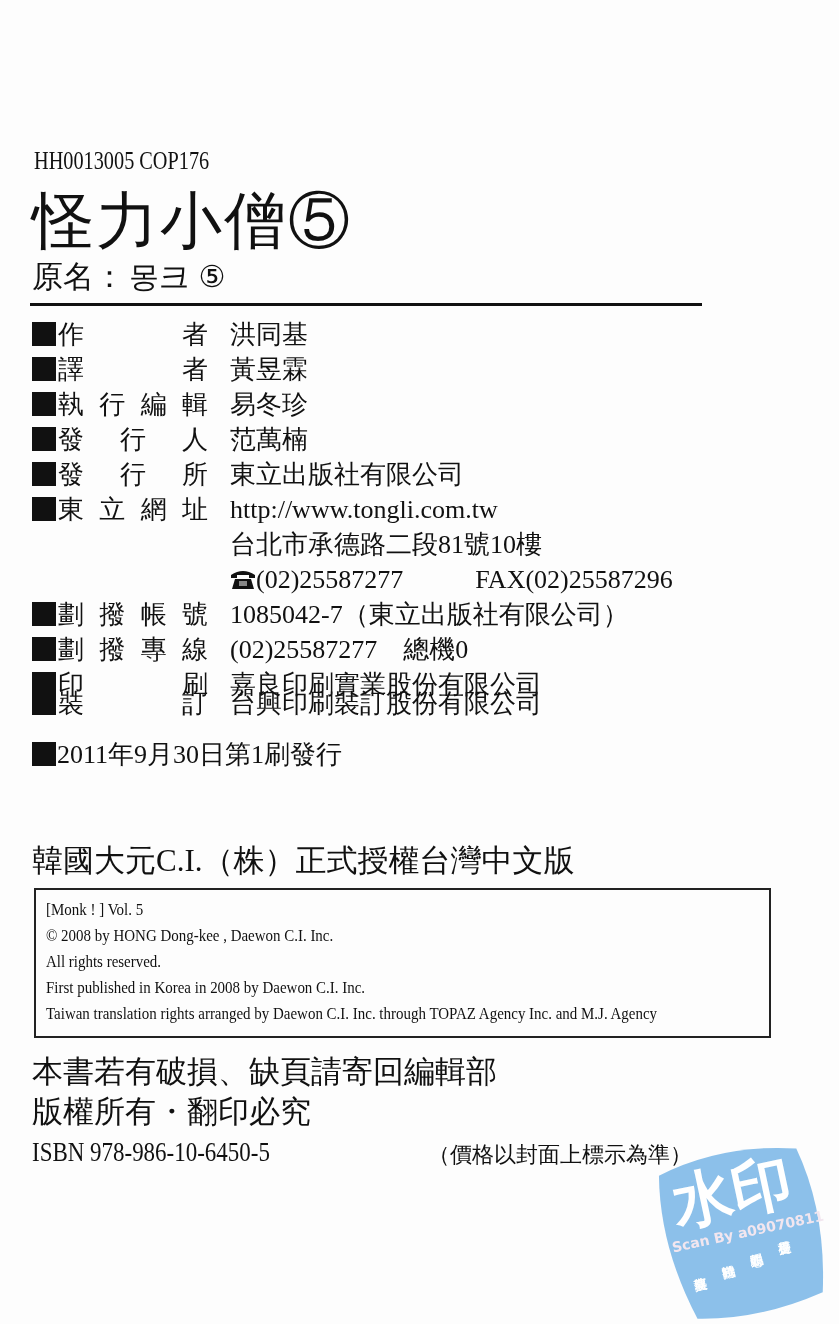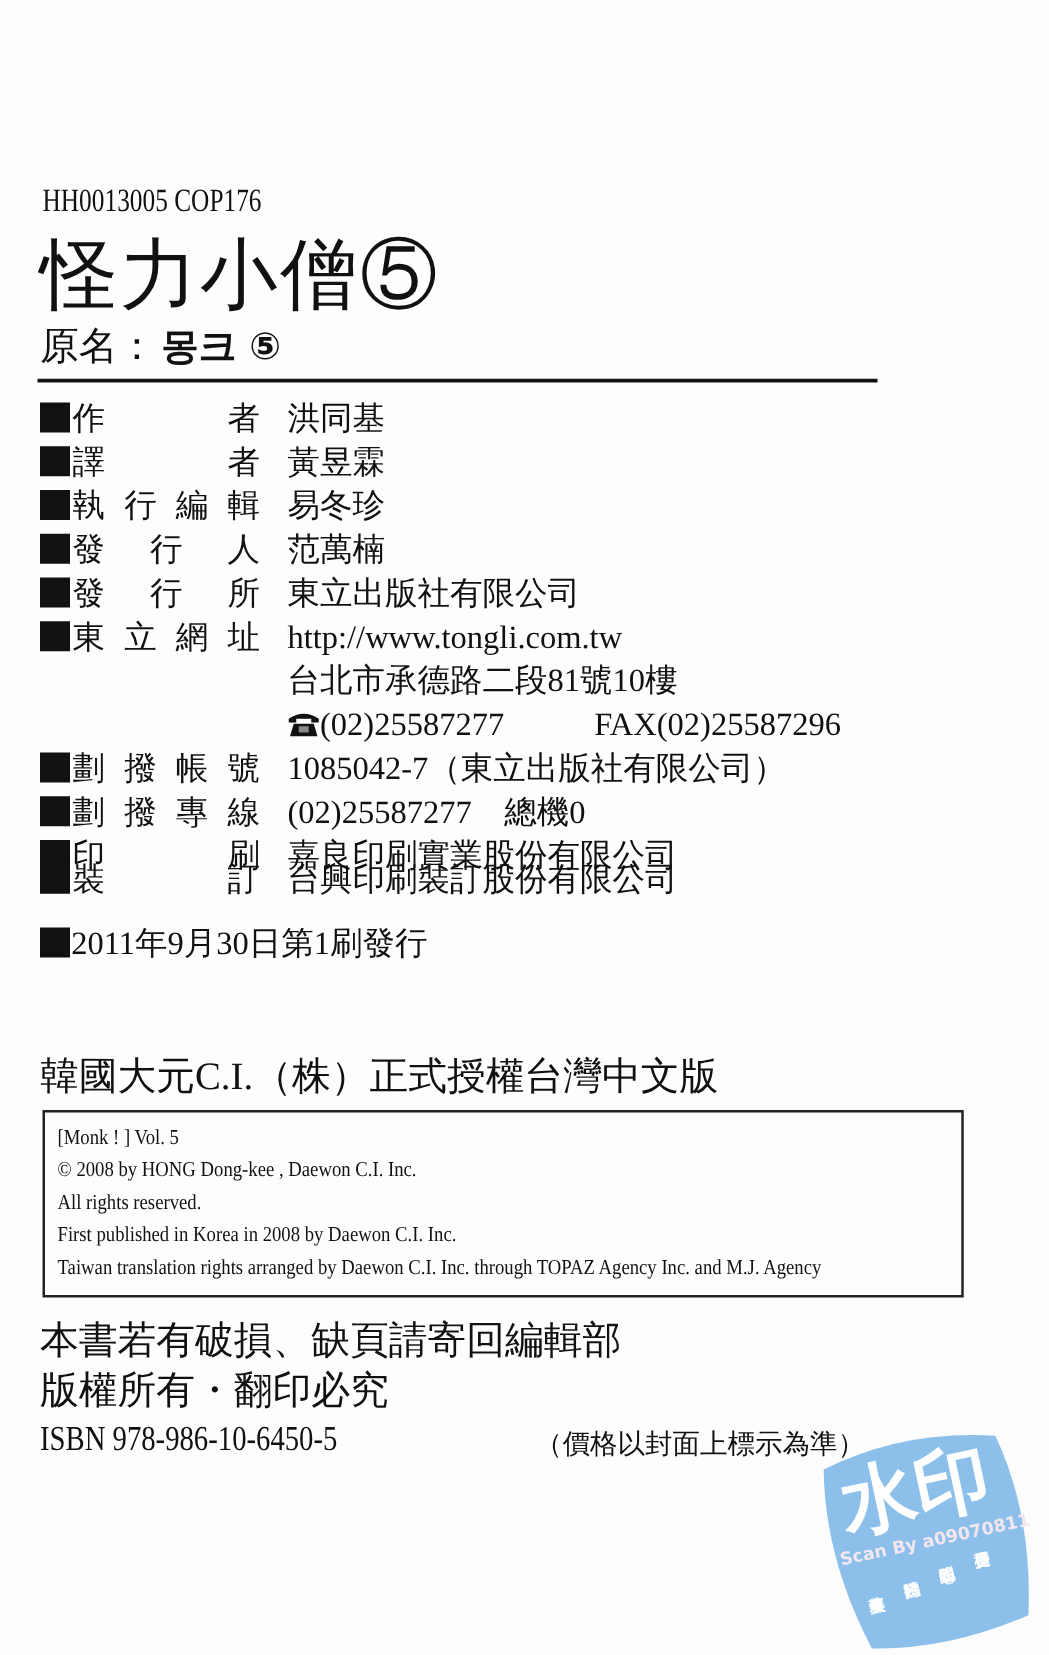--- a/index.html
+++ b/index.html
@@ -4,21 +4,21 @@
 <style>
   html, body { margin: 0; padding: 0; }
   body {
     width: 839px; height: 1324px; background: #fdfdfd; position: relative; overflow: hidden;
     font-family: "Liberation Serif", "DejaVu Serif", serif; color: #111;
   }
   .abs { position: absolute; white-space: nowrap; }
   .code { left: 34px; top: 146px; font-size: 26px; transform: scaleX(0.78); transform-origin: left top; letter-spacing: 0px; }
   .title { left: 32px; top: 186px; font-size: 62px; line-height: 70px; letter-spacing: 2px; }
   .orig { left: 32px; top: 259px; font-size: 31px; line-height: 36px; }
-  .orig .ko { font-family: "DejaVu Sans", sans-serif; font-weight: bold; font-size: 30px; margin-left: 4px; }
+  .orig .ko { font-family: "DejaVu Sans", sans-serif; font-weight: normal; font-size: 30px; margin-left: 4px; }
   .rule { left: 30px; top: 303px; width: 672px; height: 3px; background: #111; }
   .rows { left: 32px; top: 318px; font-size: 26px; }
   .row { position: absolute; left: 0; height: 34px; line-height: 34px; white-space: nowrap; }
   .sq { display: inline-block; width: 24px; height: 24px; background: #111; vertical-align: -3px; margin-right: 1px; }
   .lbl { position: absolute; left: 26px; top: 0; display: inline-block; width: 150px; text-align: justify; text-align-last: justify; }
   .val { position: absolute; left: 198px; top: 0; text-align: center; }
   .phone-icon { display: inline-block; width: 26px; height: 22px; vertical-align: -2px; }
   .fax { margin-left: 72px; }
   .license { left: 32px; top: 840px; font-size: 31px; text-align: right; }
   .box { left: 34px; top: 888px; width: 737px; height: 150px; border: 2px solid #222; box-sizing: border-box; text-align: center; }

